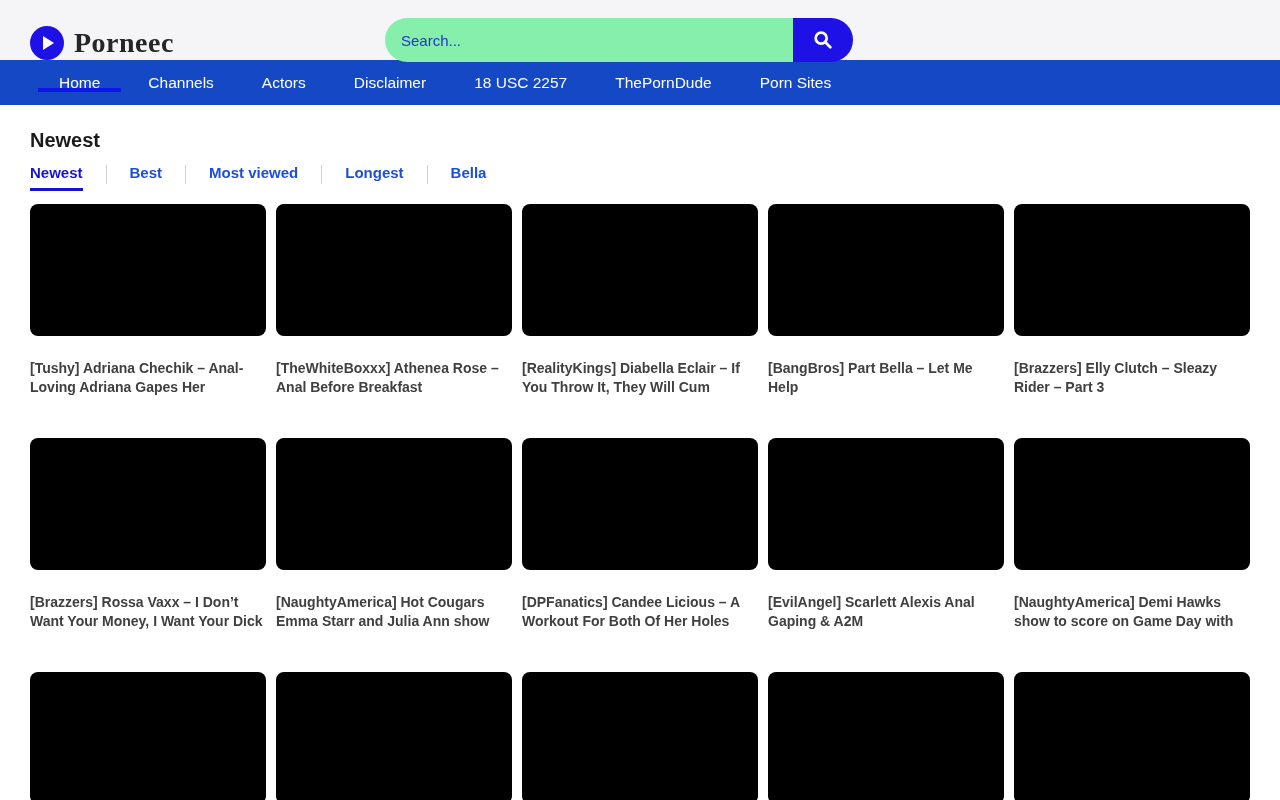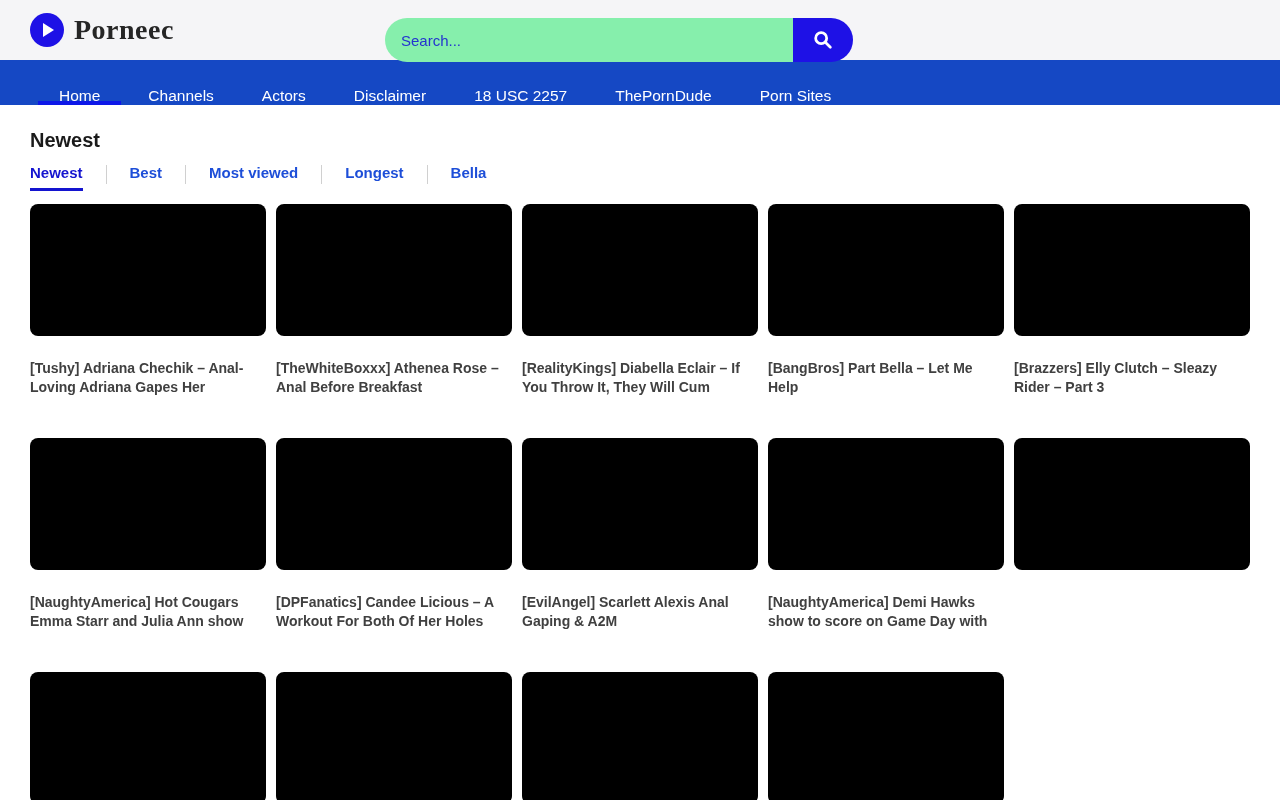--- a/index.html
+++ b/index.html
@@ -9,21 +9,21 @@
     background: #ffffff;
     font-family: "Liberation Sans", sans-serif;
   }
 
   
   .header {
     position: relative;
     height: 60px;
     background: #f5f5f7;
     display: flex;
-    align-items: center;
+    align-items: flex-end;
   }
   .logo {
     display: flex;
     align-items: center;
     gap: 10px;
     margin-left: 30px;
     cursor: pointer;
   }
   .logo-icon {
     width: 34px; height: 34px;
@@ -78,21 +78,21 @@
     display: flex;
     align-items: center;
     justify-content: center;
   }
 
   
   .navbar {
     height: 45px;
     background: #1548c4;
     display: flex;
-    align-items: flex-end;
+    align-items: center;
     padding-left: 38px;
   }
   .nav-item {
     position: relative;
     display: flex;
     align-items: center;
     padding: 0 21px;
     margin-right: 6px;
     color: #ffffff;
     font-size: 15.5px;
@@ -232,20 +232,24 @@
       <div class="video-thumb"></div>
       <div class="video-title">[BangBros] Part Bella – Let Me Help</div>
     </div>
     <div class="video-card">
       <div class="video-thumb"></div>
       <div class="video-title">[Brazzers] Elly Clutch – Sleazy Rider – Part 3</div>
     </div>
 
     <div class="video-card">
       <div class="video-thumb"></div>
+      <div class="video-title">[Brazzers] Rossa Vaxx – I Don’t Want Your Money, I Want Your Dick</div>
+    </div>
+    <div class="video-card">
+      <div class="video-thumb"></div>
       <div class="video-title">[NaughtyAmerica] Hot Cougars Emma Starr and Julia Ann show</div>
     </div>
     <div class="video-card">
       <div class="video-thumb"></div>
       <div class="video-title">[DPFanatics] Candee Licious – A Workout For Both Of Her Holes</div>
     </div>
     <div class="video-card">
       <div class="video-thumb"></div>
       <div class="video-title">[EvilAngel] Scarlett Alexis Anal Gaping &amp; A2M</div>
     </div>

